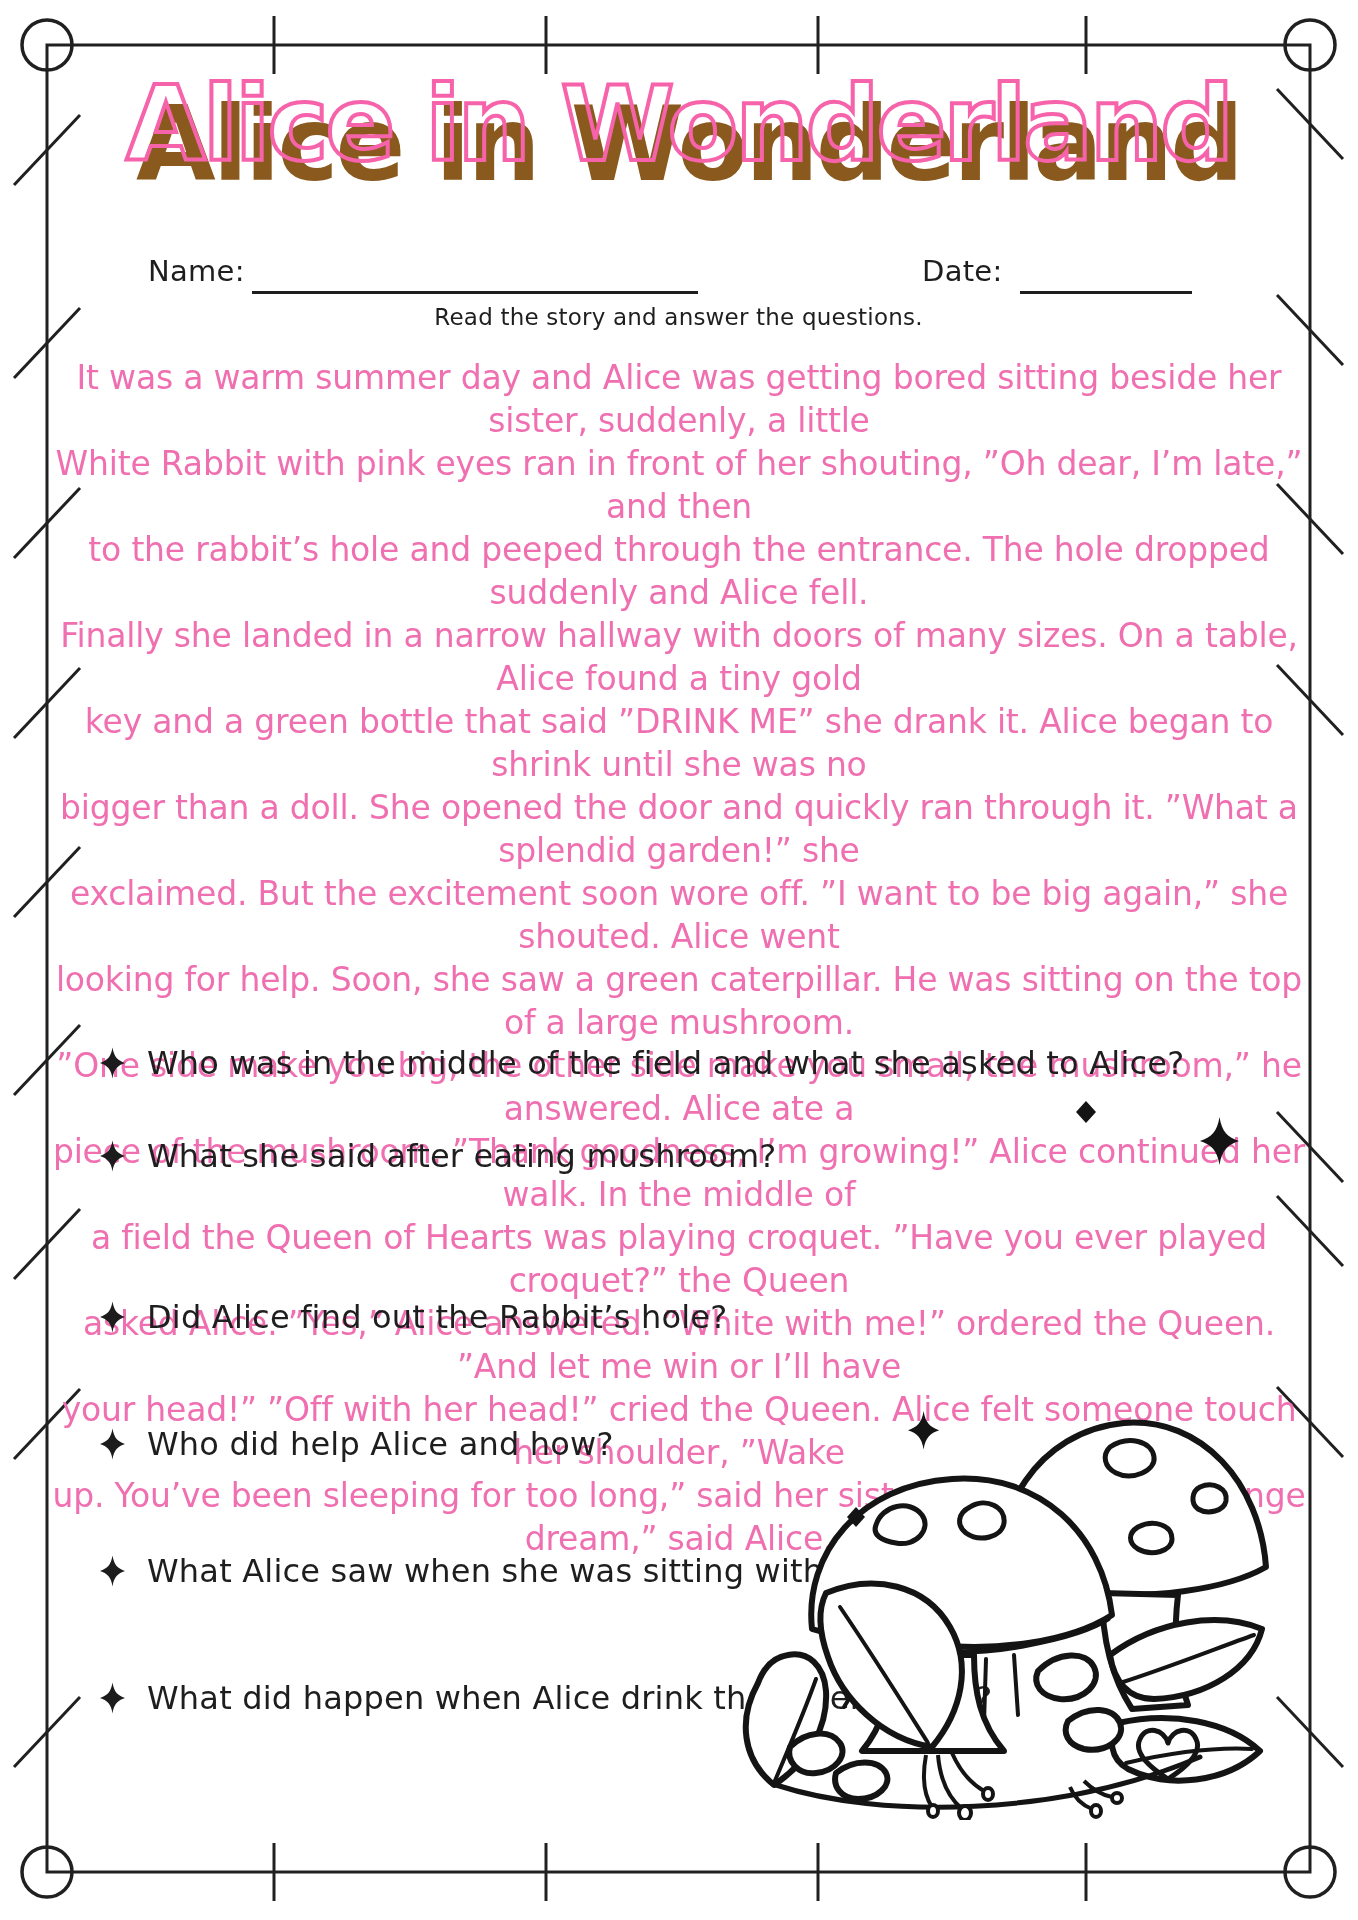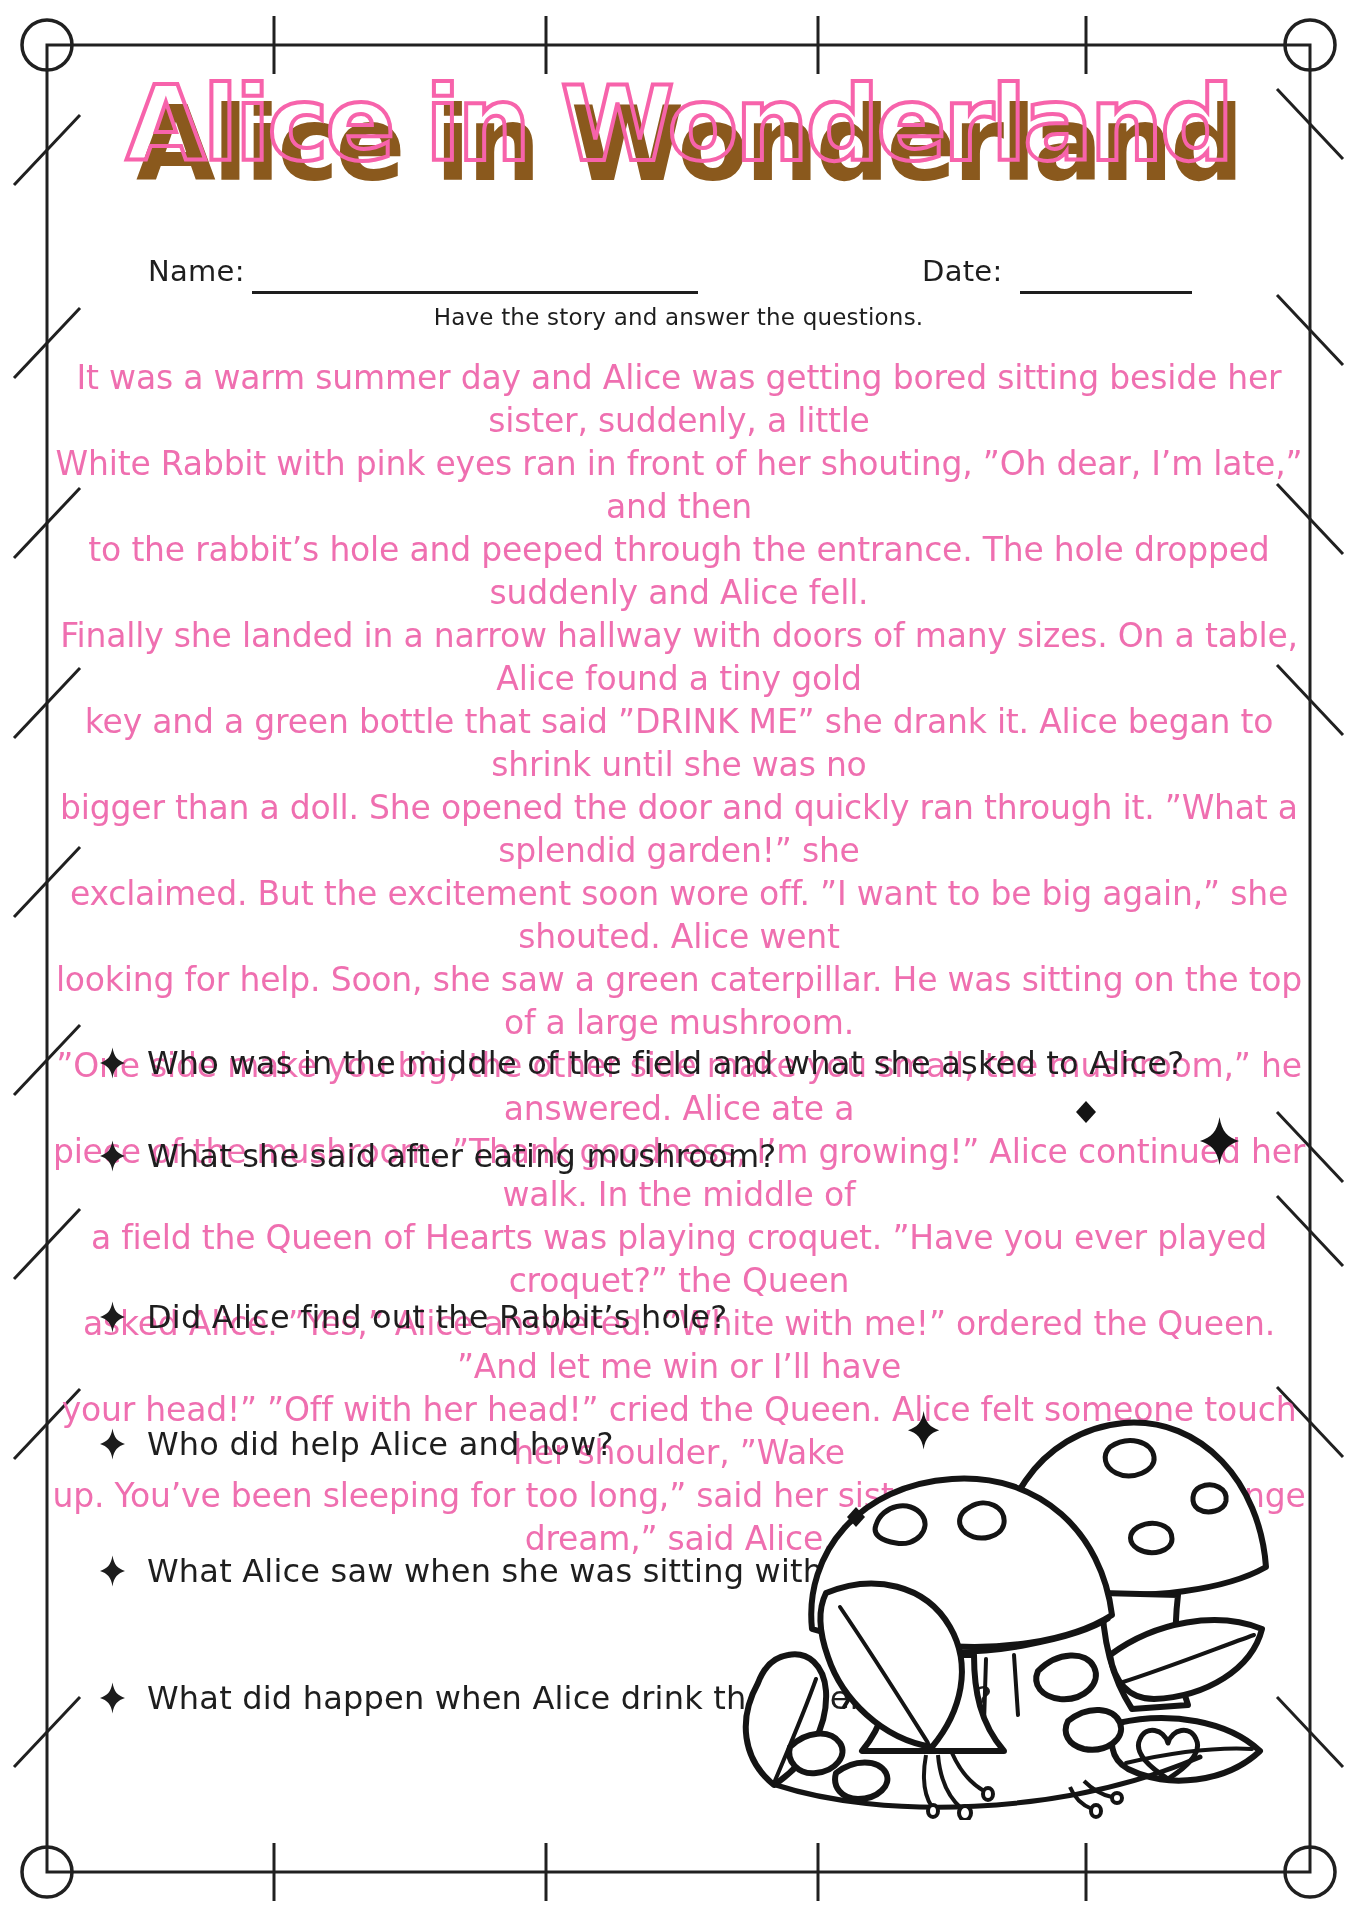--- a/index.html
+++ b/index.html
@@ -93,21 +93,21 @@
   <div class="title-wrap">
     <div class="title-layer title-brown">Alice in Wonderland</div>
     <div class="title-layer title-pink">Alice in Wonderland</div>
   </div>
 
   <div class="field-label" style="left:148px;top:254px;">Name:</div>
   <div class="write-line" style="left:252px;top:291px;width:446px;"></div>
   <div class="field-label" style="left:922px;top:254px;">Date:</div>
   <div class="write-line" style="left:1020px;top:291px;width:172px;"></div>
 
-  <div class="instruction">Have the story and answer the questions.</div>
+  <div class="instruction">Read the story and answer the questions.</div>
 
   <div class="story">
     <div>It was a warm summer day and Alice was getting bored sitting beside her sister, suddenly, a little</div>
     <div>White Rabbit with pink eyes ran in front of her shouting, ”Oh dear, I’m late,” and then</div>
     <div>to the rabbit’s hole and peeped through the entrance. The hole dropped suddenly and Alice fell.</div>
     <div>Finally she landed in a narrow hallway with doors of many sizes. On a table, Alice found a tiny gold</div>
     <div>key and a green bottle that said ”DRINK ME” she drank it. Alice began to shrink until she was no</div>
     <div>bigger than a doll. She opened the door and quickly ran through it. ”What a splendid garden!” she</div>
     <div>exclaimed. But the excitement soon wore off. ”I want to be big again,” she shouted. Alice went</div>
     <div>looking for help. Soon, she saw a green caterpillar. He was sitting on the top of a large mushroom.</div>

